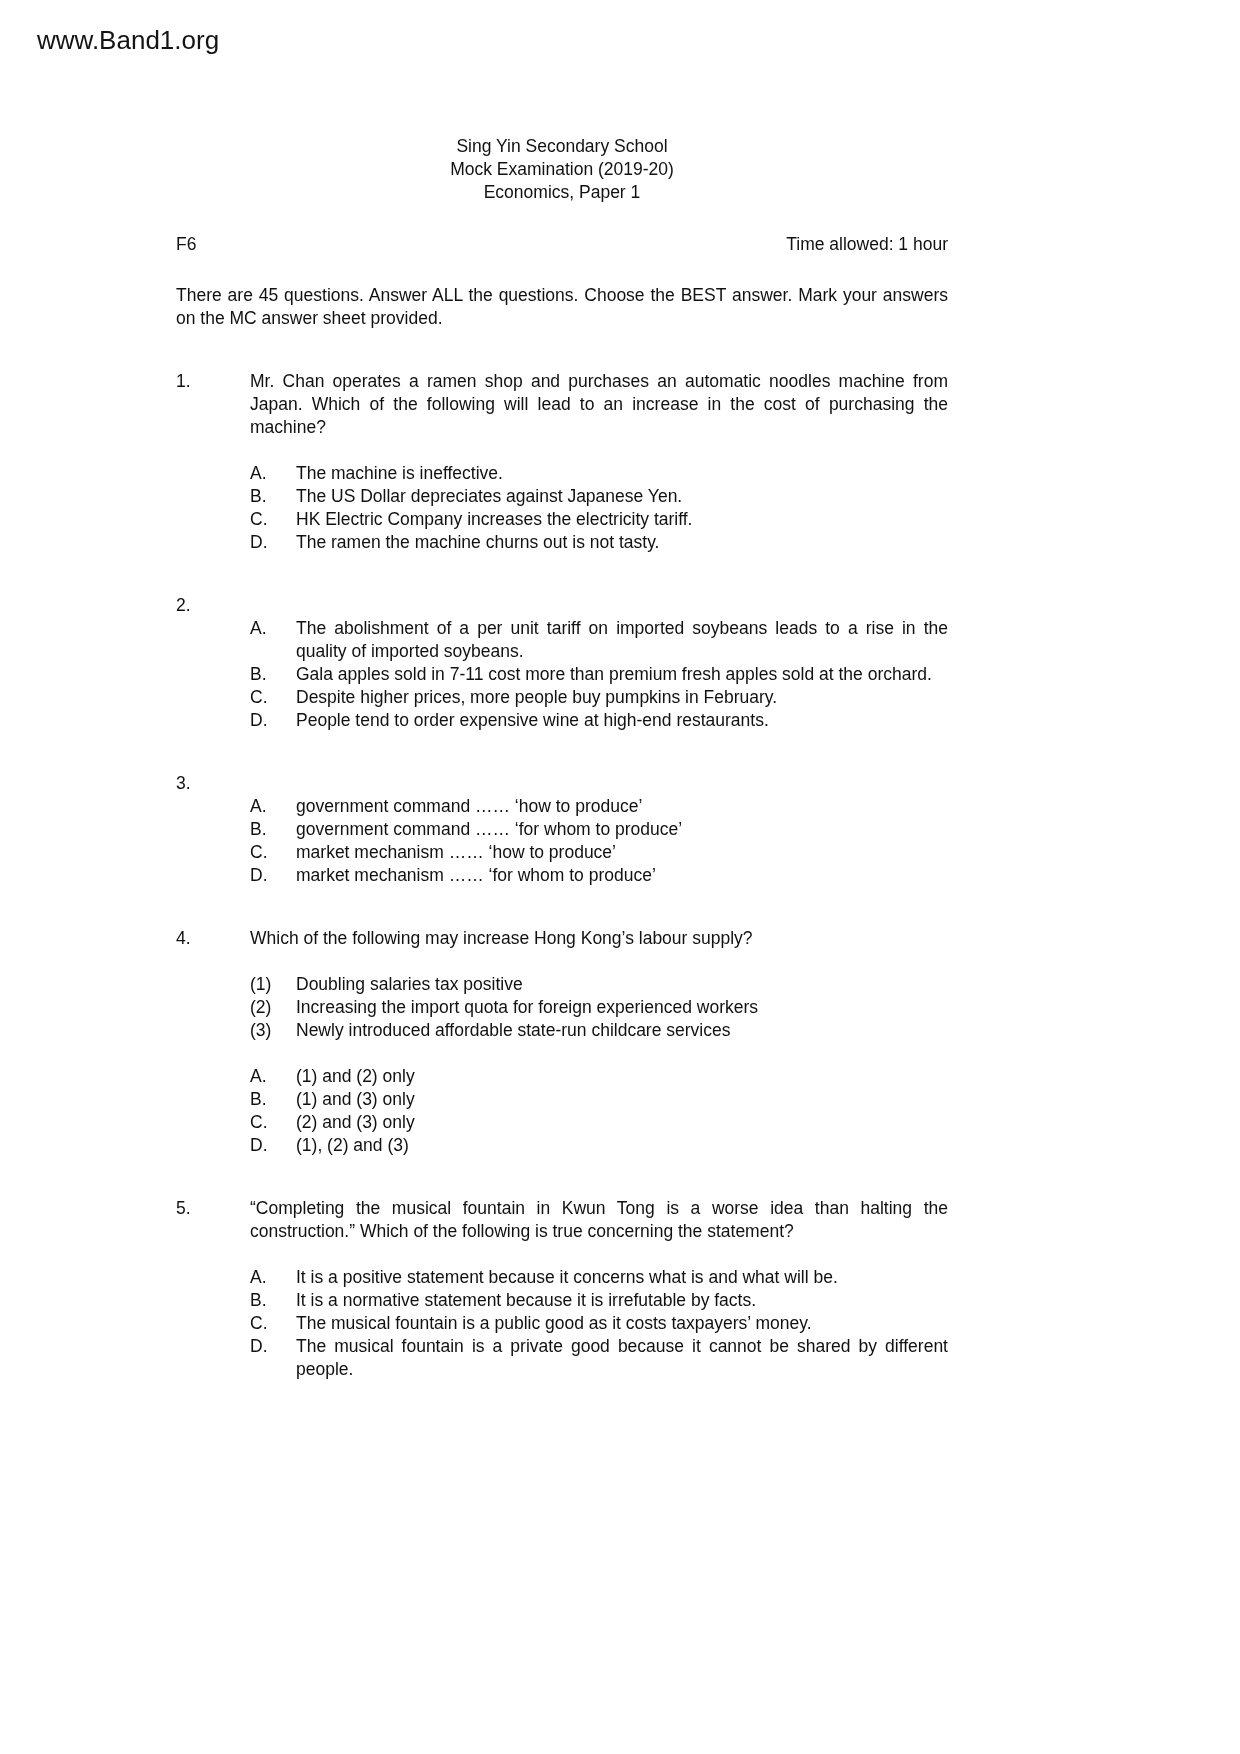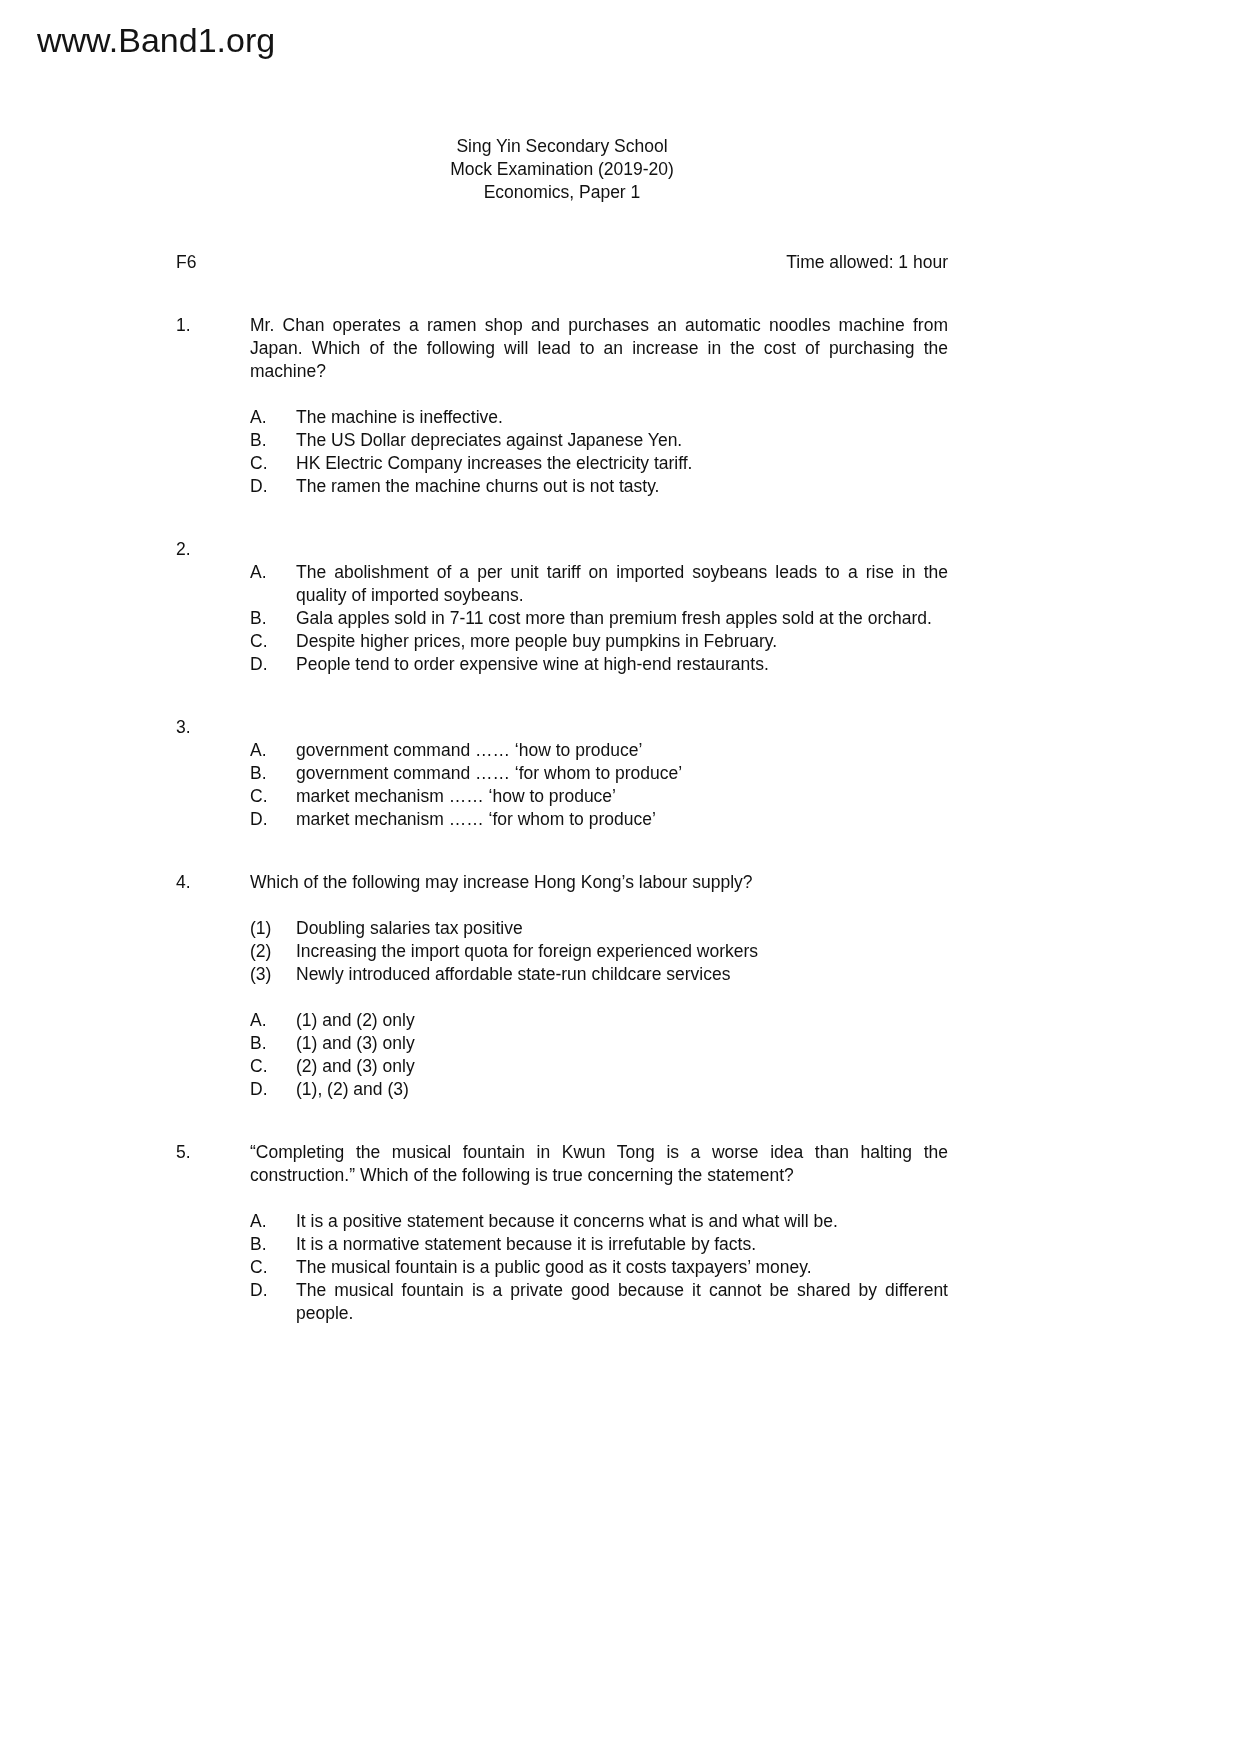--- a/index.html
+++ b/index.html
@@ -13,36 +13,36 @@
     font-family: "Liberation Sans", sans-serif;
     font-size: 17.5px;
     line-height: 23px;
     color: #111111;
     overflow: hidden;
   }
   .watermark {
     position: absolute;
     left: 37px;
     top: 24px;
-    font-size: 34px;
+    font-size: 26px;
     line-height: 32px;
     color: #141414;
   }
   .content {
     position: absolute;
     left: 176px;
     top: 135px;
     width: 772px;
   }
   .title-block { text-align: center; }
   .title-block div { line-height: 23px; }
   .meta-row {
     display: flex;
     justify-content: space-between;
-    margin-top: 47px;
+    margin-top: 29px;
   }
   .instructions {
     margin-top: 28px;
     text-align: justify;
   }
   .question {
     display: flex;
     margin-top: 40px;
   }
   .qnum { width: 46px; flex: 0 0 46px; }
@@ -66,20 +66,21 @@
       <div>Sing Yin Secondary School</div>
       <div>Mock Examination (2019-20)</div>
       <div>Economics, Paper 1</div>
     </div>
 
     <div class="meta-row">
       <div>F6</div>
       <div>Time allowed: 1 hour</div>
     </div>
 
+    <div class="instructions">There are 45 questions. Answer ALL the questions. Choose the BEST answer. Mark your answers on the MC answer sheet provided.</div>
 
     <div class="question">
       <div class="qnum">1.</div>
       <div class="qbody">
         <div class="qtext">Mr. Chan operates a ramen shop and purchases an automatic noodles machine from Japan. Which of the following will lead to an increase in the cost of purchasing the machine?</div>
         <div class="options">
           <div class="option">
             <div class="olabel">A.</div>
             <div class="otext">The machine is ineffective.</div>
           </div>

